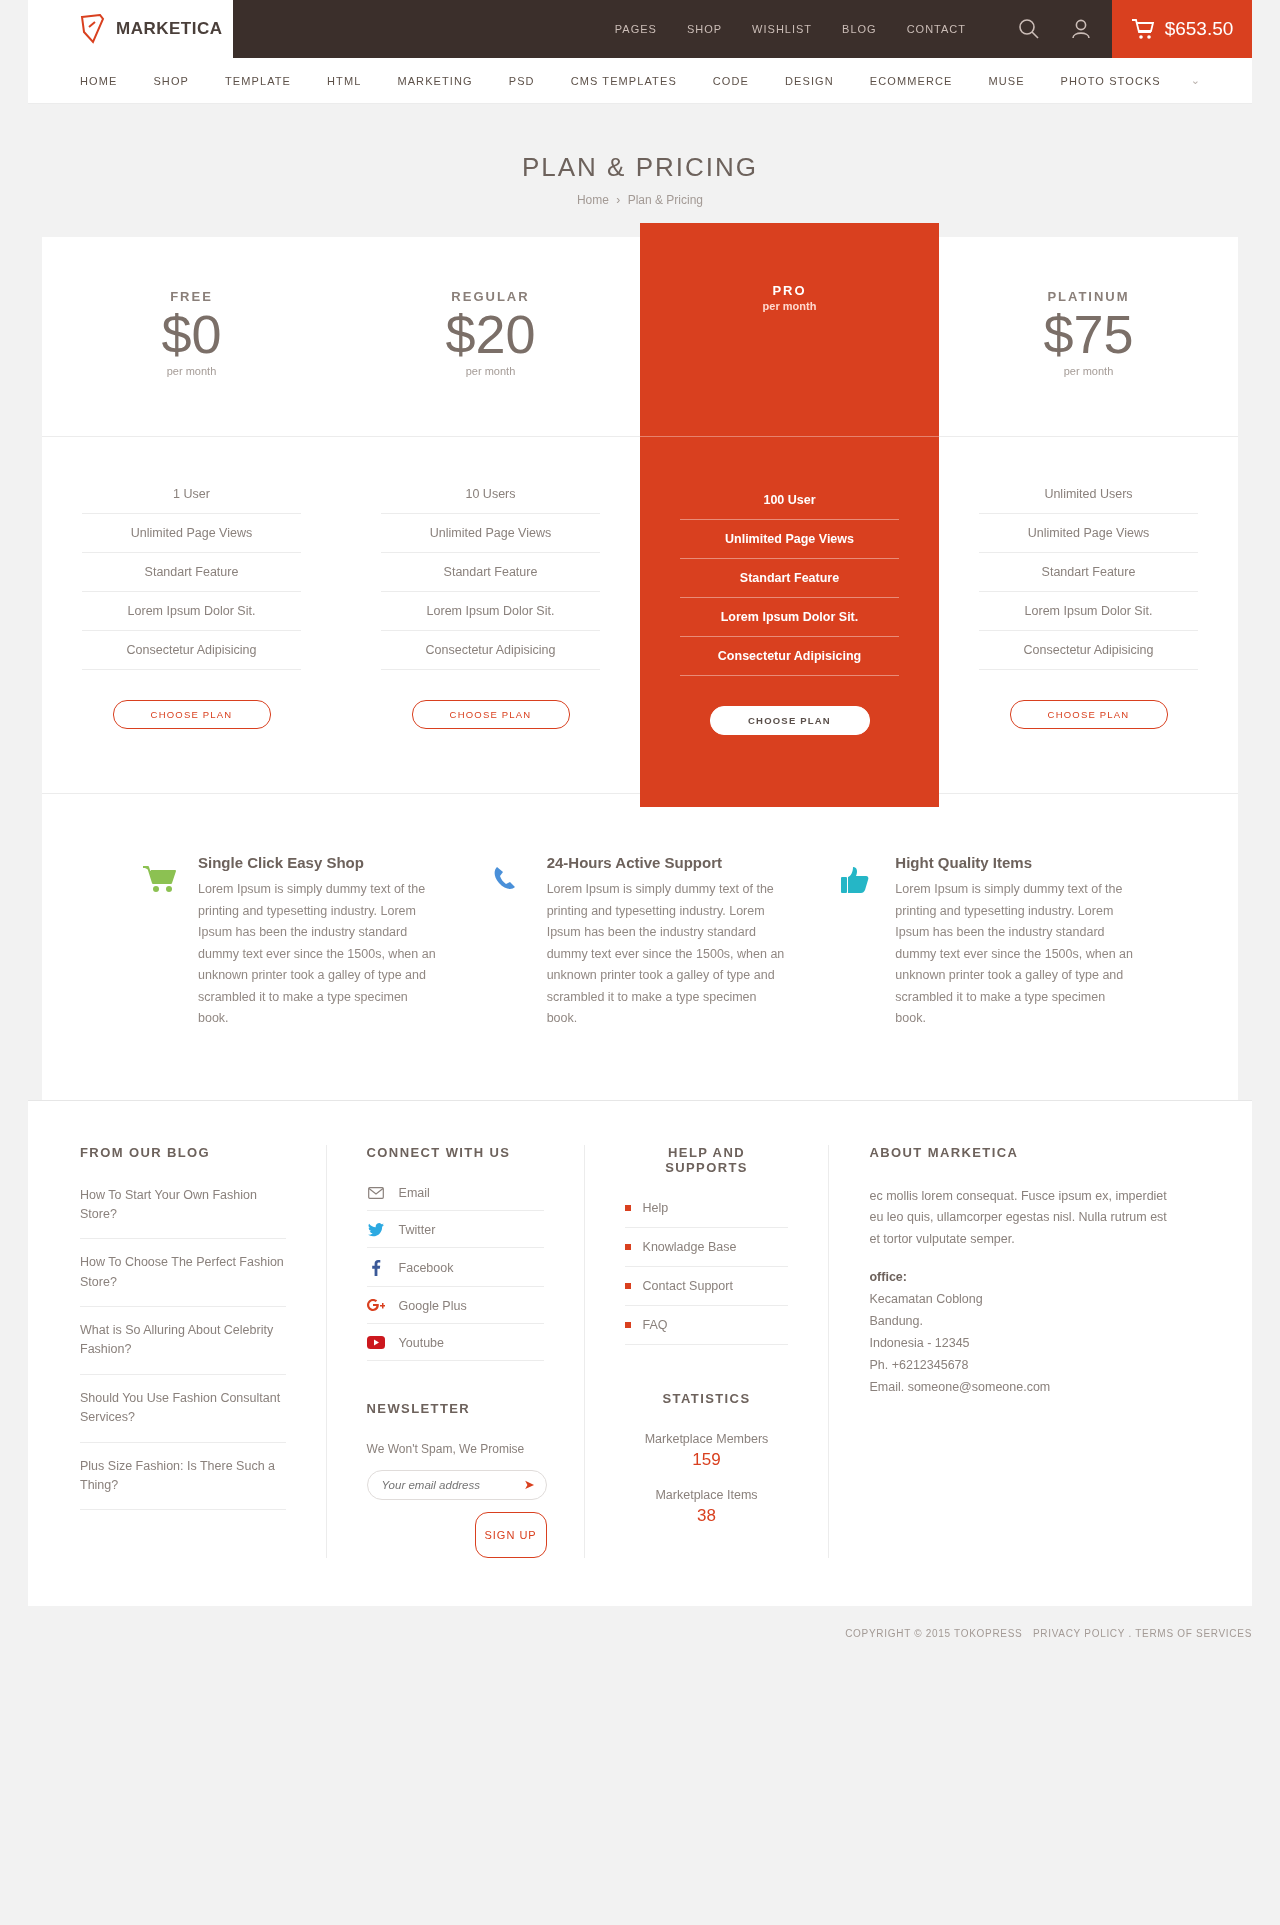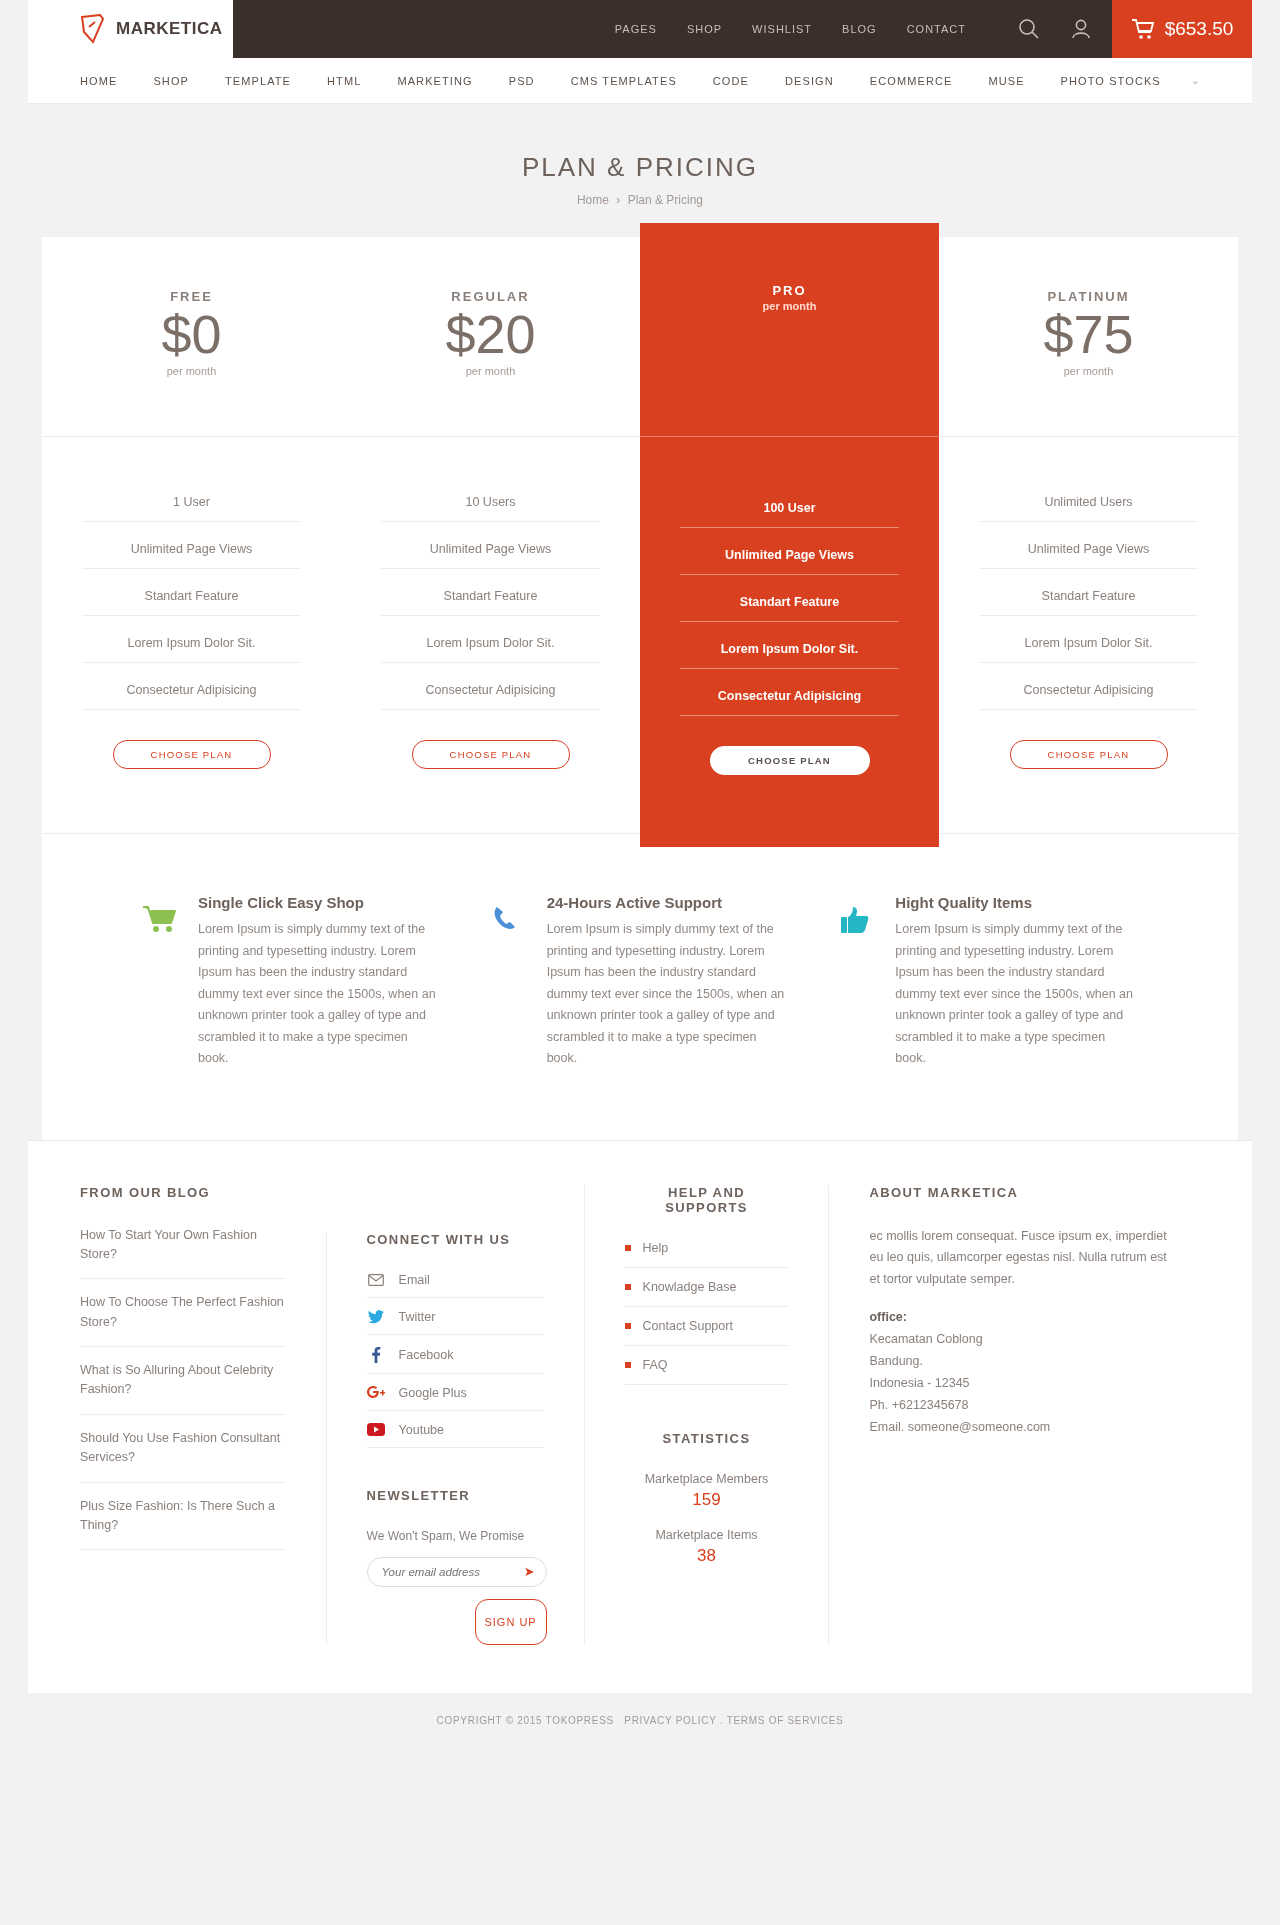--- a/index.html
+++ b/index.html
@@ -136,21 +136,20 @@
   .col.featured .per { color:#ffd9cf; font-weight:bold; }
 
   .feat-list { padding:46px 40px 0; }
   .col.featured .feat-list { padding-top:52px; }
   .feat {
     text-align:center;
     font-size:12.5px;
     color:#8a817c;
     padding:12px 0;
     border-bottom:1px solid #ececec;
-    margin-top:8px;
   }
   .feat:first-child { padding-top:4px; }
   .col.featured .feat { color:#fff; border-bottom:1px solid rgba(255,255,255,0.4); font-weight:bold; }
 
   .btn-wrap { text-align:center; padding:30px 0 60px; }
   .col.featured .btn-wrap { padding:30px 0 72px; }
   .choose-btn {
     display:inline-block;
     width:158px;
     padding:8px 0;
@@ -191,21 +190,21 @@
 
   
   .footer {
     background:#fff;
     border-top:1px solid #e6e6e6;
     display:flex;
     padding:44px 52px 48px;
   }
   .fcol { padding:0 40px; position:relative; }
   .fcol:nth-child(1){ width:262px; padding-left:0;}
-  .fcol:nth-child(2){ width:258px;margin-top:47px;}
+  .fcol:nth-child(2){ width:258px;}
   .fcol:nth-child(3){ width:258px;text-align:center;}
   .fcol:nth-child(4){ width:398px; padding-right:0;}
   .fcol + .fcol { border-left:1px solid #ececec; }
   .fcol h4 {
     margin:0 0 26px;
     font-size:13px;
     letter-spacing:1.4px;
     color:#6d625c;
     font-weight:bold;
   }
@@ -245,21 +244,21 @@
     color:#d9401f; font-size:11px; letter-spacing:1px; cursor:pointer; font-family:inherit;
   }
   .stat-label { font-size:12.5px; color:#8a817c; margin:0 0 4px; }
   .stat-value { font-size:17px; color:#d9401f; margin:0 0 18px; }
   .about-p { font-size:12.5px; line-height:1.75; color:#8a817c; margin:0 0 16px; max-width:300px;}
   .about-office { font-size:12.5px; line-height:1.75; color:#8a817c; }
   .about-office b { color:#6d625c; }
 
   .copy {
     background:#f2f2f2;
-    text-align:center;
+    text-align:right;
     padding:22px 0 26px;
     font-size:10px;
     letter-spacing:0.7px;
     color:#a39a95;
   }
   .copy a { color:#a39a95; text-decoration:none; }
 </style>
 </head>
 <body>
 

